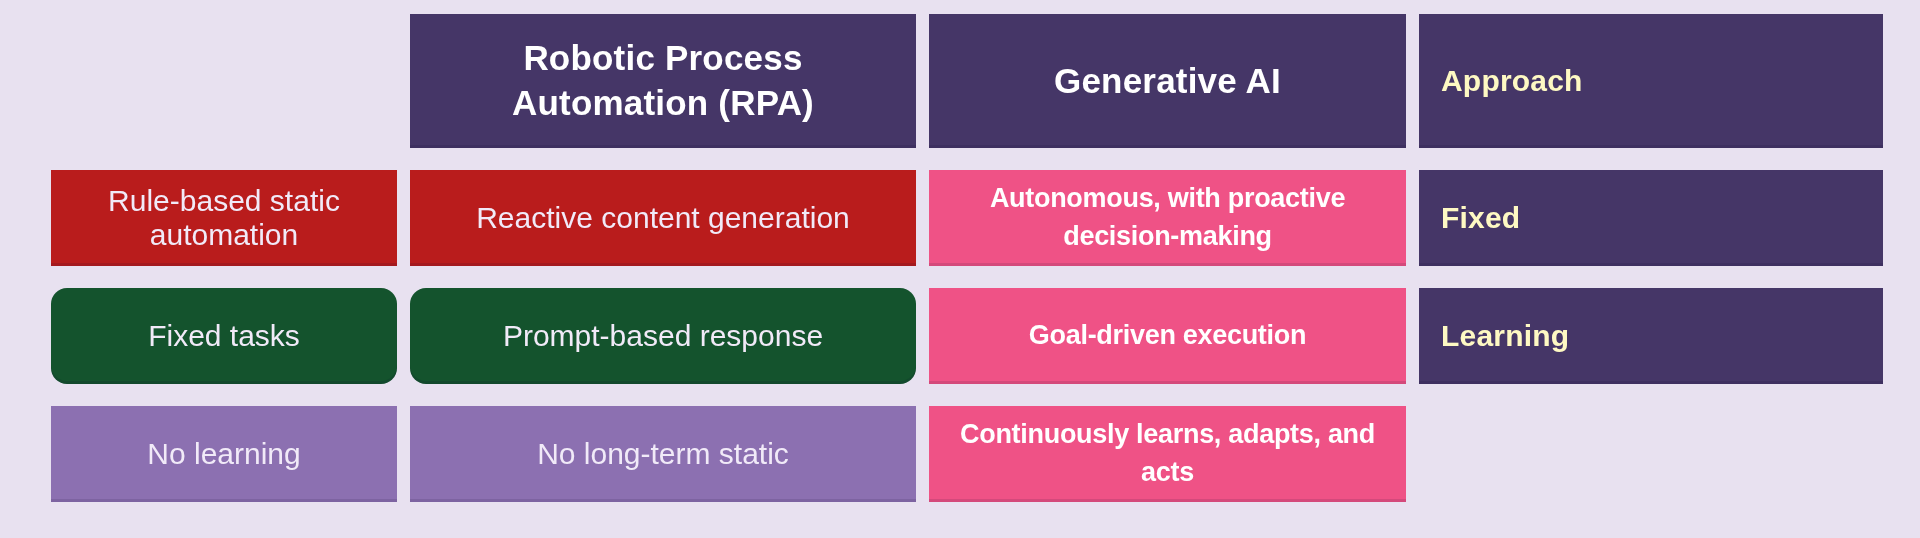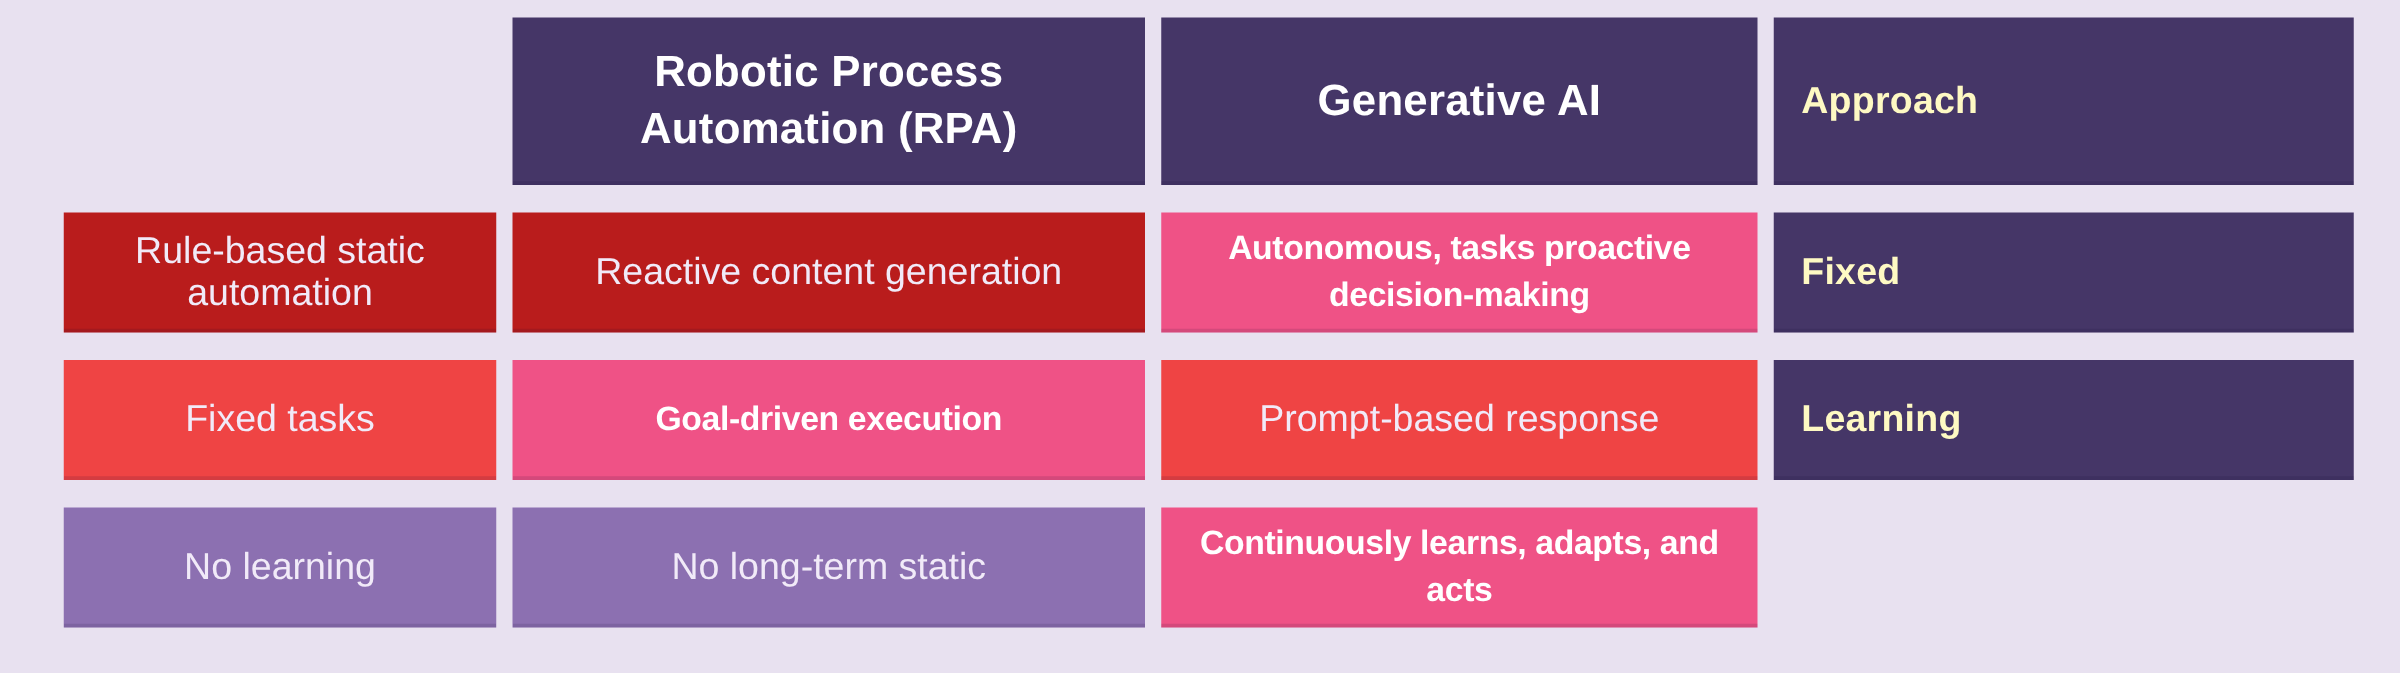--- a/index.html
+++ b/index.html
@@ -62,21 +62,21 @@
     padding-left: 22px;
     letter-spacing: 0.2px;
   }
   .cell {
     color: #f1eaf8;
     font-size: 30px;
     font-weight: 400;
     padding: 0 12px;
   }
   .cell.shade-a { background: #b91c1c; }
-  .cell.shade-b { background: #ef4444; }
+  .cell.shade-b { background: #14532d; border-radius: 16px; }
   .cell.shade-c { background: #8c70b1; text-align: right; }
   .cell.pink {
     background: #ef5286;
     color: #ffffff;
     font-size: 27px;
     font-weight: 700;
     line-height: 1.4;
     letter-spacing: -0.3px;
     padding: 0 6px;
   }
@@ -87,26 +87,26 @@
 <div class="canvas">
   <div class="grid">
 
     <div class="box corner"></div>
     <div class="box col-header">Robotic Process Automation (RPA)</div>
     <div class="box col-header">Generative AI</div>
 
     <div class="box row-header">Approach</div>
     <div class="box cell shade-a">Rule-based static automation</div>
     <div class="box cell shade-a">Reactive content generation</div>
-    <div class="box cell pink">Autonomous, tasks proactive decision-making</div>
+    <div class="box cell pink">Autonomous, with proactive decision-making</div>
 
     <div class="box row-header">Fixed</div>
     <div class="box cell shade-b">Fixed tasks</div>
+    <div class="box cell shade-b">Prompt-based response</div>
     <div class="box cell pink">Goal-driven execution</div>
-    <div class="box cell shade-b">Prompt-based response</div>
 
     <div class="box row-header">Learning</div>
     <div class="box cell shade-c">No learning</div>
     <div class="box cell shade-c">No long-term static</div>
     <div class="box cell pink">Continuously learns, adapts, and acts</div>
 
   </div>
 </div>
 
 </body></html>

